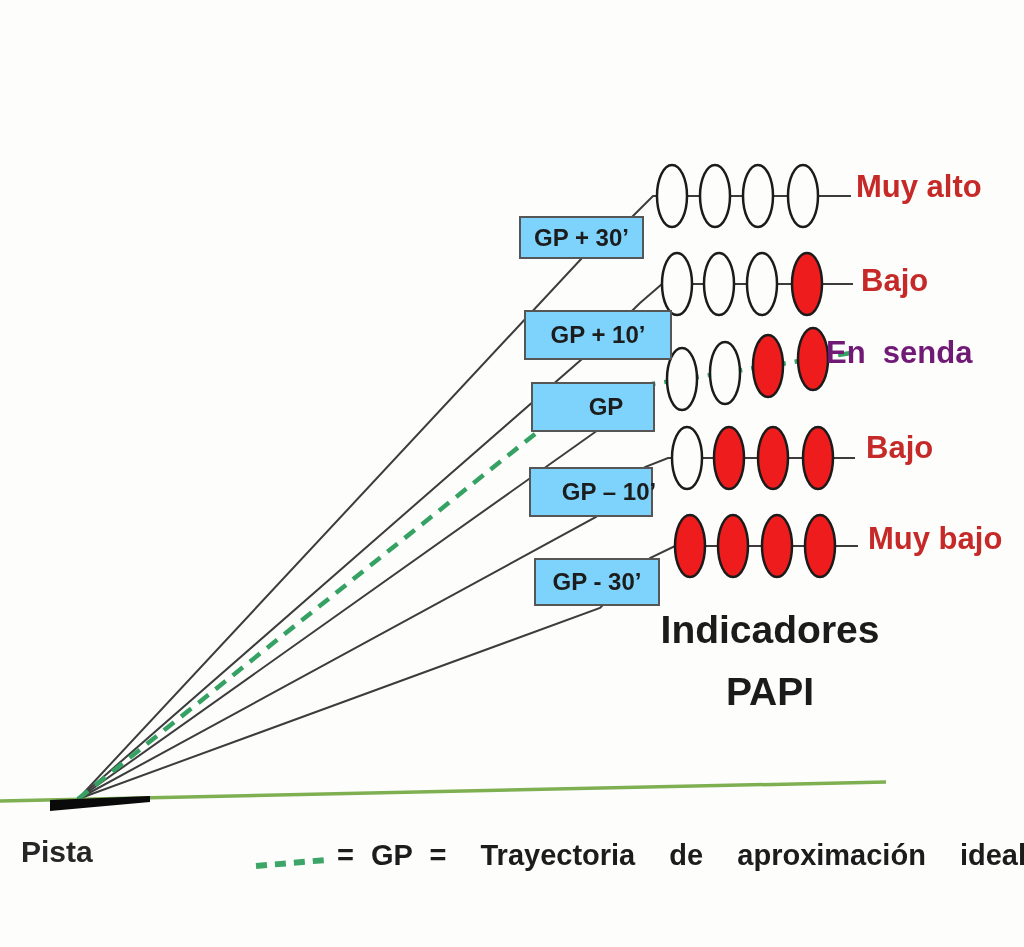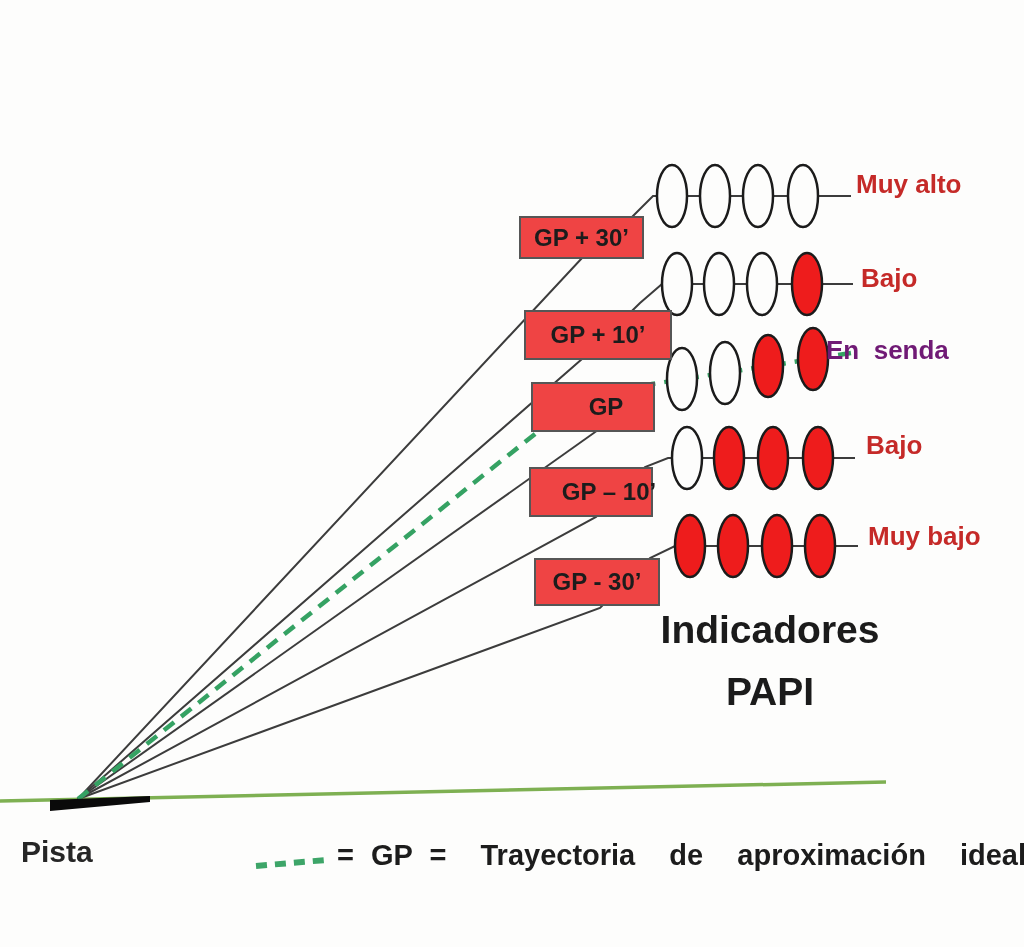--- a/index.html
+++ b/index.html
@@ -8,34 +8,34 @@
     width: 1024px;
     height: 947px;
     background: #fdfdfc;
     overflow: hidden;
     font-family: "Liberation Sans", sans-serif;
   }
   .stage svg { position: absolute; left: 0; top: 0; }
 
   .gp-box {
     position: absolute;
-    background: #ef4444;
+    background: #7dd3fc;
     border: 2px solid #565656;
     display: flex;
     align-items: center;
     justify-content: center;
     font-size: 24px;
     font-weight: 600;
     color: #1c1c1c;
     white-space: pre;
     box-sizing: border-box;
   }
   .row-label {
     position: absolute;
-    font-size: 26px;
+    font-size: 31px;
     font-weight: 600;
     line-height: 1;
     white-space: pre;
   }
   .caption {
     position: absolute;
     left: 640px;
     width: 260px;
     text-align: center;
     color: #1b1b1b;

